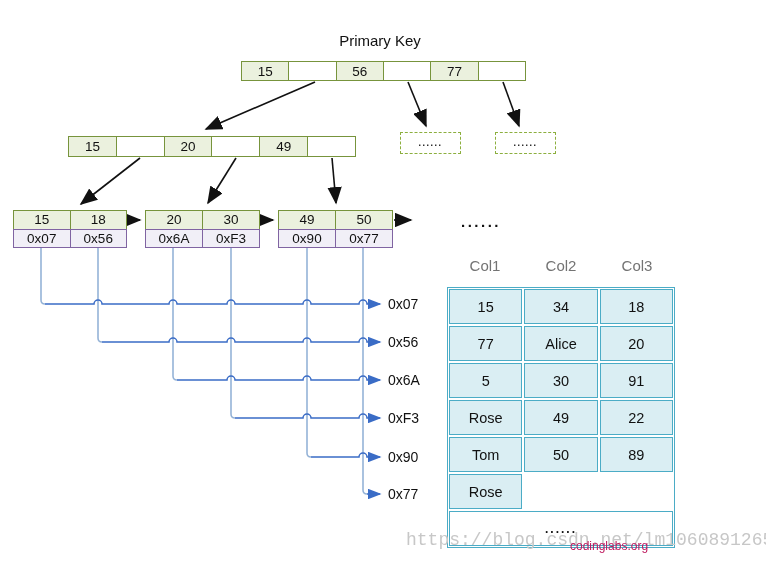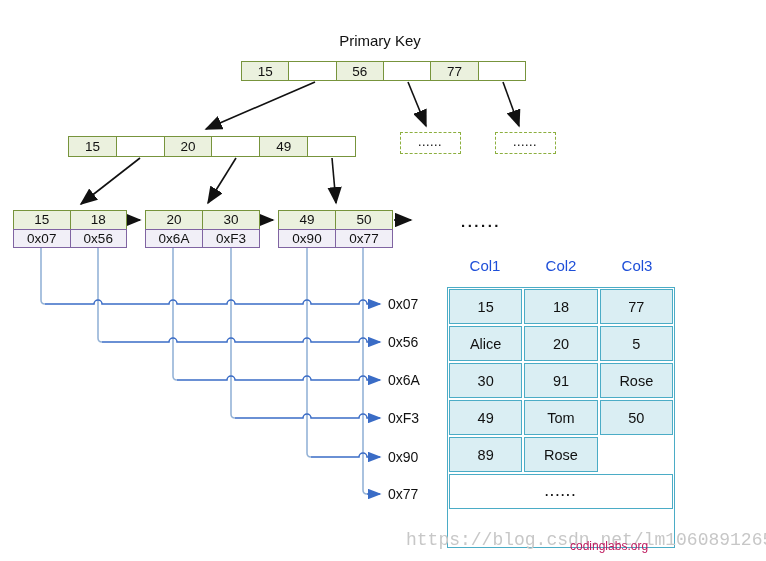--- a/index.html
+++ b/index.html
@@ -37,21 +37,21 @@
   .ptrsrow span{background:#F1EFF7;}
   .ptrsrow span + span{border-left:1.4px solid #8064A2;}
 
   .big-ellipsis{left:461px;top:213px;font-size:15px;font-weight:bold;letter-spacing:2.5px;z-index:2;color:#111;}
 
   
   .addr{width:46px;font-size:14px;color:#111;z-index:2;}
 
   
   .tbl-headers{left:447px;top:257px;width:228px;display:flex;z-index:2;}
-  .tbl-headers span{flex:1;text-align:center;font-size:15px;color:#1d4ed8;}
+  .tbl-headers span{flex:1;text-align:center;font-size:15px;color:#737373;}
   .dtable{left:447px;top:287px;width:228px;height:261px;box-sizing:border-box;
     border:1.5px solid #4BACC6;background:#fff;padding:1px;z-index:2;
     display:grid;grid-template-columns:repeat(3,1fr);grid-template-rows:repeat(7,1fr);gap:2px;}
   .dtable .tc{border:1px solid #4BACC6;background:#DAEEF3;display:flex;
     align-items:center;justify-content:center;font-size:14.5px;color:#111;}
   .dtable .tmerge{grid-column:1/4;background:#fff;font-weight:bold;letter-spacing:2px;font-size:12px;}
 
   
   .wm-url{left:406px;top:530px;width:370px;white-space:nowrap;z-index:6;
     font-family:"Liberation Mono",monospace;font-size:18px;color:#C7C7C7;}
@@ -169,29 +169,31 @@
   <div class="abs addr" style="left:388px;top:486px;">0x77</div>
 
   <div class="abs tbl-headers">
     <span>Col1</span>
     <span>Col2</span>
     <span>Col3</span>
   </div>
 
   <div class="abs dtable">
     <div class="tc">15</div>
+    <div class="tc">34</div>
     <div class="tc">18</div>
     <div class="tc">77</div>
     <div class="tc">Alice</div>
     <div class="tc">20</div>
     <div class="tc">5</div>
     <div class="tc">30</div>
     <div class="tc">91</div>
     <div class="tc">Rose</div>
     <div class="tc">49</div>
+    <div class="tc">22</div>
     <div class="tc">Tom</div>
     <div class="tc">50</div>
     <div class="tc">89</div>
     <div class="tc">Rose</div>
     <div class="tc tmerge">......</div>
   </div>
 
   <div class="abs wm-url">https://blog.csdn.net/lm1060891265</div>
   <div class="abs wm-site">codinglabs.org</div>
 

